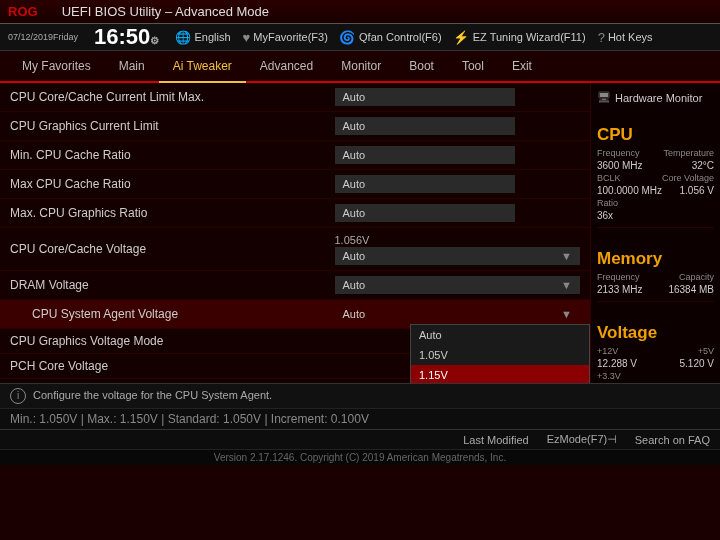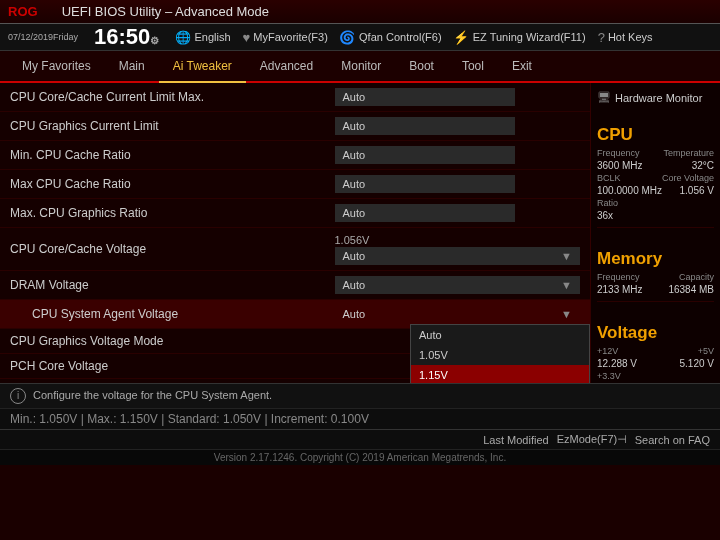--- a/index.html
+++ b/index.html
@@ -248,21 +248,21 @@
     }
 
     
     #bottom-bar {
       background: #0d0d0d;
       border-top: 1px solid #333;
       padding: 3px 10px;
       display: flex;
       align-items: center;
       justify-content: flex-end;
-      gap: 8px;
+      gap: 18px;
       font-size: 11px;
       color: #aaa;
     }
     #bottom-bar .bottom-item {
       cursor: pointer;
     }
 
     
     #copyright-bar {
       background: #080808;

